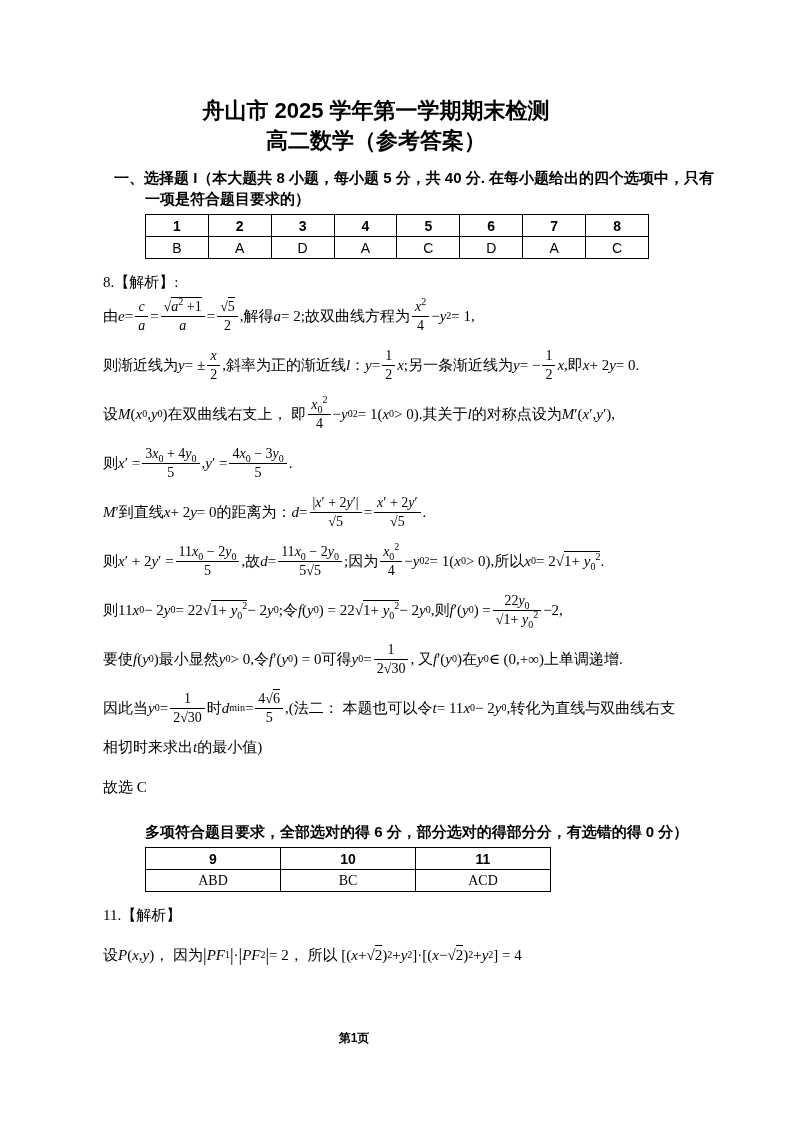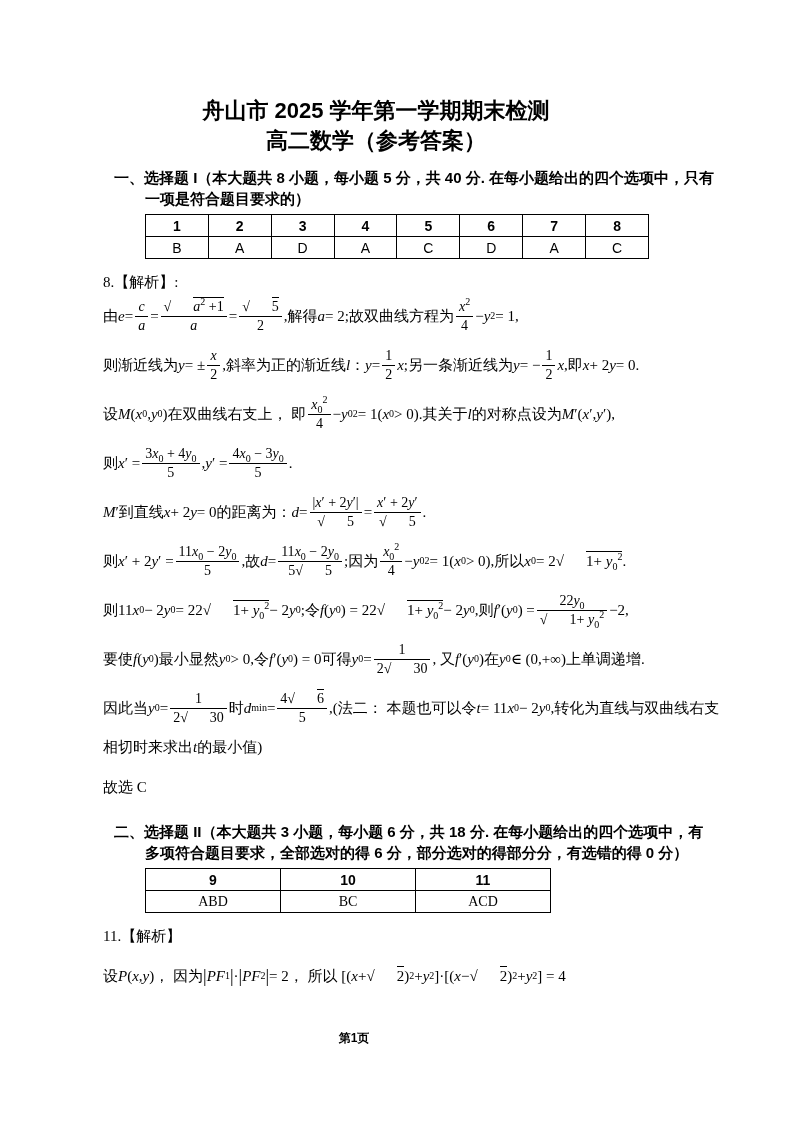--- a/index.html
+++ b/index.html
@@ -43,21 +43,21 @@
   .gap-lg { margin-top: 24px; }
   i { font-family: "Liberation Serif", "DejaVu Serif", serif; font-style: italic; }
   sub, sup { font-size: 10px; line-height: 0; }
   .fr {
     display: inline-block; text-align: center; vertical-align: middle;
     line-height: 1.15; margin: 0 2px; font-size: 14px;
   }
   .fr .nu { display: block; border-bottom: 1px solid #000; padding: 0 3px 1px 3px; }
   .fr .de { display: block; padding: 1px 3px 0 3px; }
   .sq { white-space: nowrap; }
-  .sq .ov { border-top: 1px solid #000; padding-top: 1px; margin-left: 22px; }
+  .sq .ov { border-top: 1px solid #000; padding-top: 1px; }
   .footer {
     position: absolute; top: 1030px; left: 0; width: 708px;
     text-align: center; font-size: 12px;
     font-family: "Liberation Sans", "DejaVu Sans", sans-serif; font-weight: bold;
   }
 </style>
 </head>
 <body>
 
 <div class="content">
@@ -158,21 +158,20 @@
         <span class="nu">1</span>
         <span class="de">2<span class="sq">√<span class="ov">30</span></span></span>
       </span>时<i>d</i><sub>min</sub> = <span class="fr">
         <span class="nu">4<span class="sq">√<span class="ov">6</span></span></span>
         <span class="de">5</span>
       </span>,(法二： 本题也可以令<i>t</i> = 11<i>x</i><sub>0</sub> − 2<i>y</i><sub>0</sub>,转化为直线与双曲线右支</div>
   <div class="math-line">相切时来求出<i>t</i>的最小值)</div>
 
   <div class="conclusion">故选 C</div>
 
-  <div class="sec-line first gap-lg">二、选择题 II（本大题共 3 小题，每小题 6 分，共 18 分. 在每小题给出的四个选项中，有</div>
   <div class="sec-line cont">多项符合题目要求，全部选对的得 6 分，部分选对的得部分分，有选错的得 0 分）</div>
 
   <table class="anskey t2">
     <tbody>
       <tr>
         <td class="hd">9</td>
         <td class="hd">10</td>
         <td class="hd">11</td>
       </tr>
       <tr>

